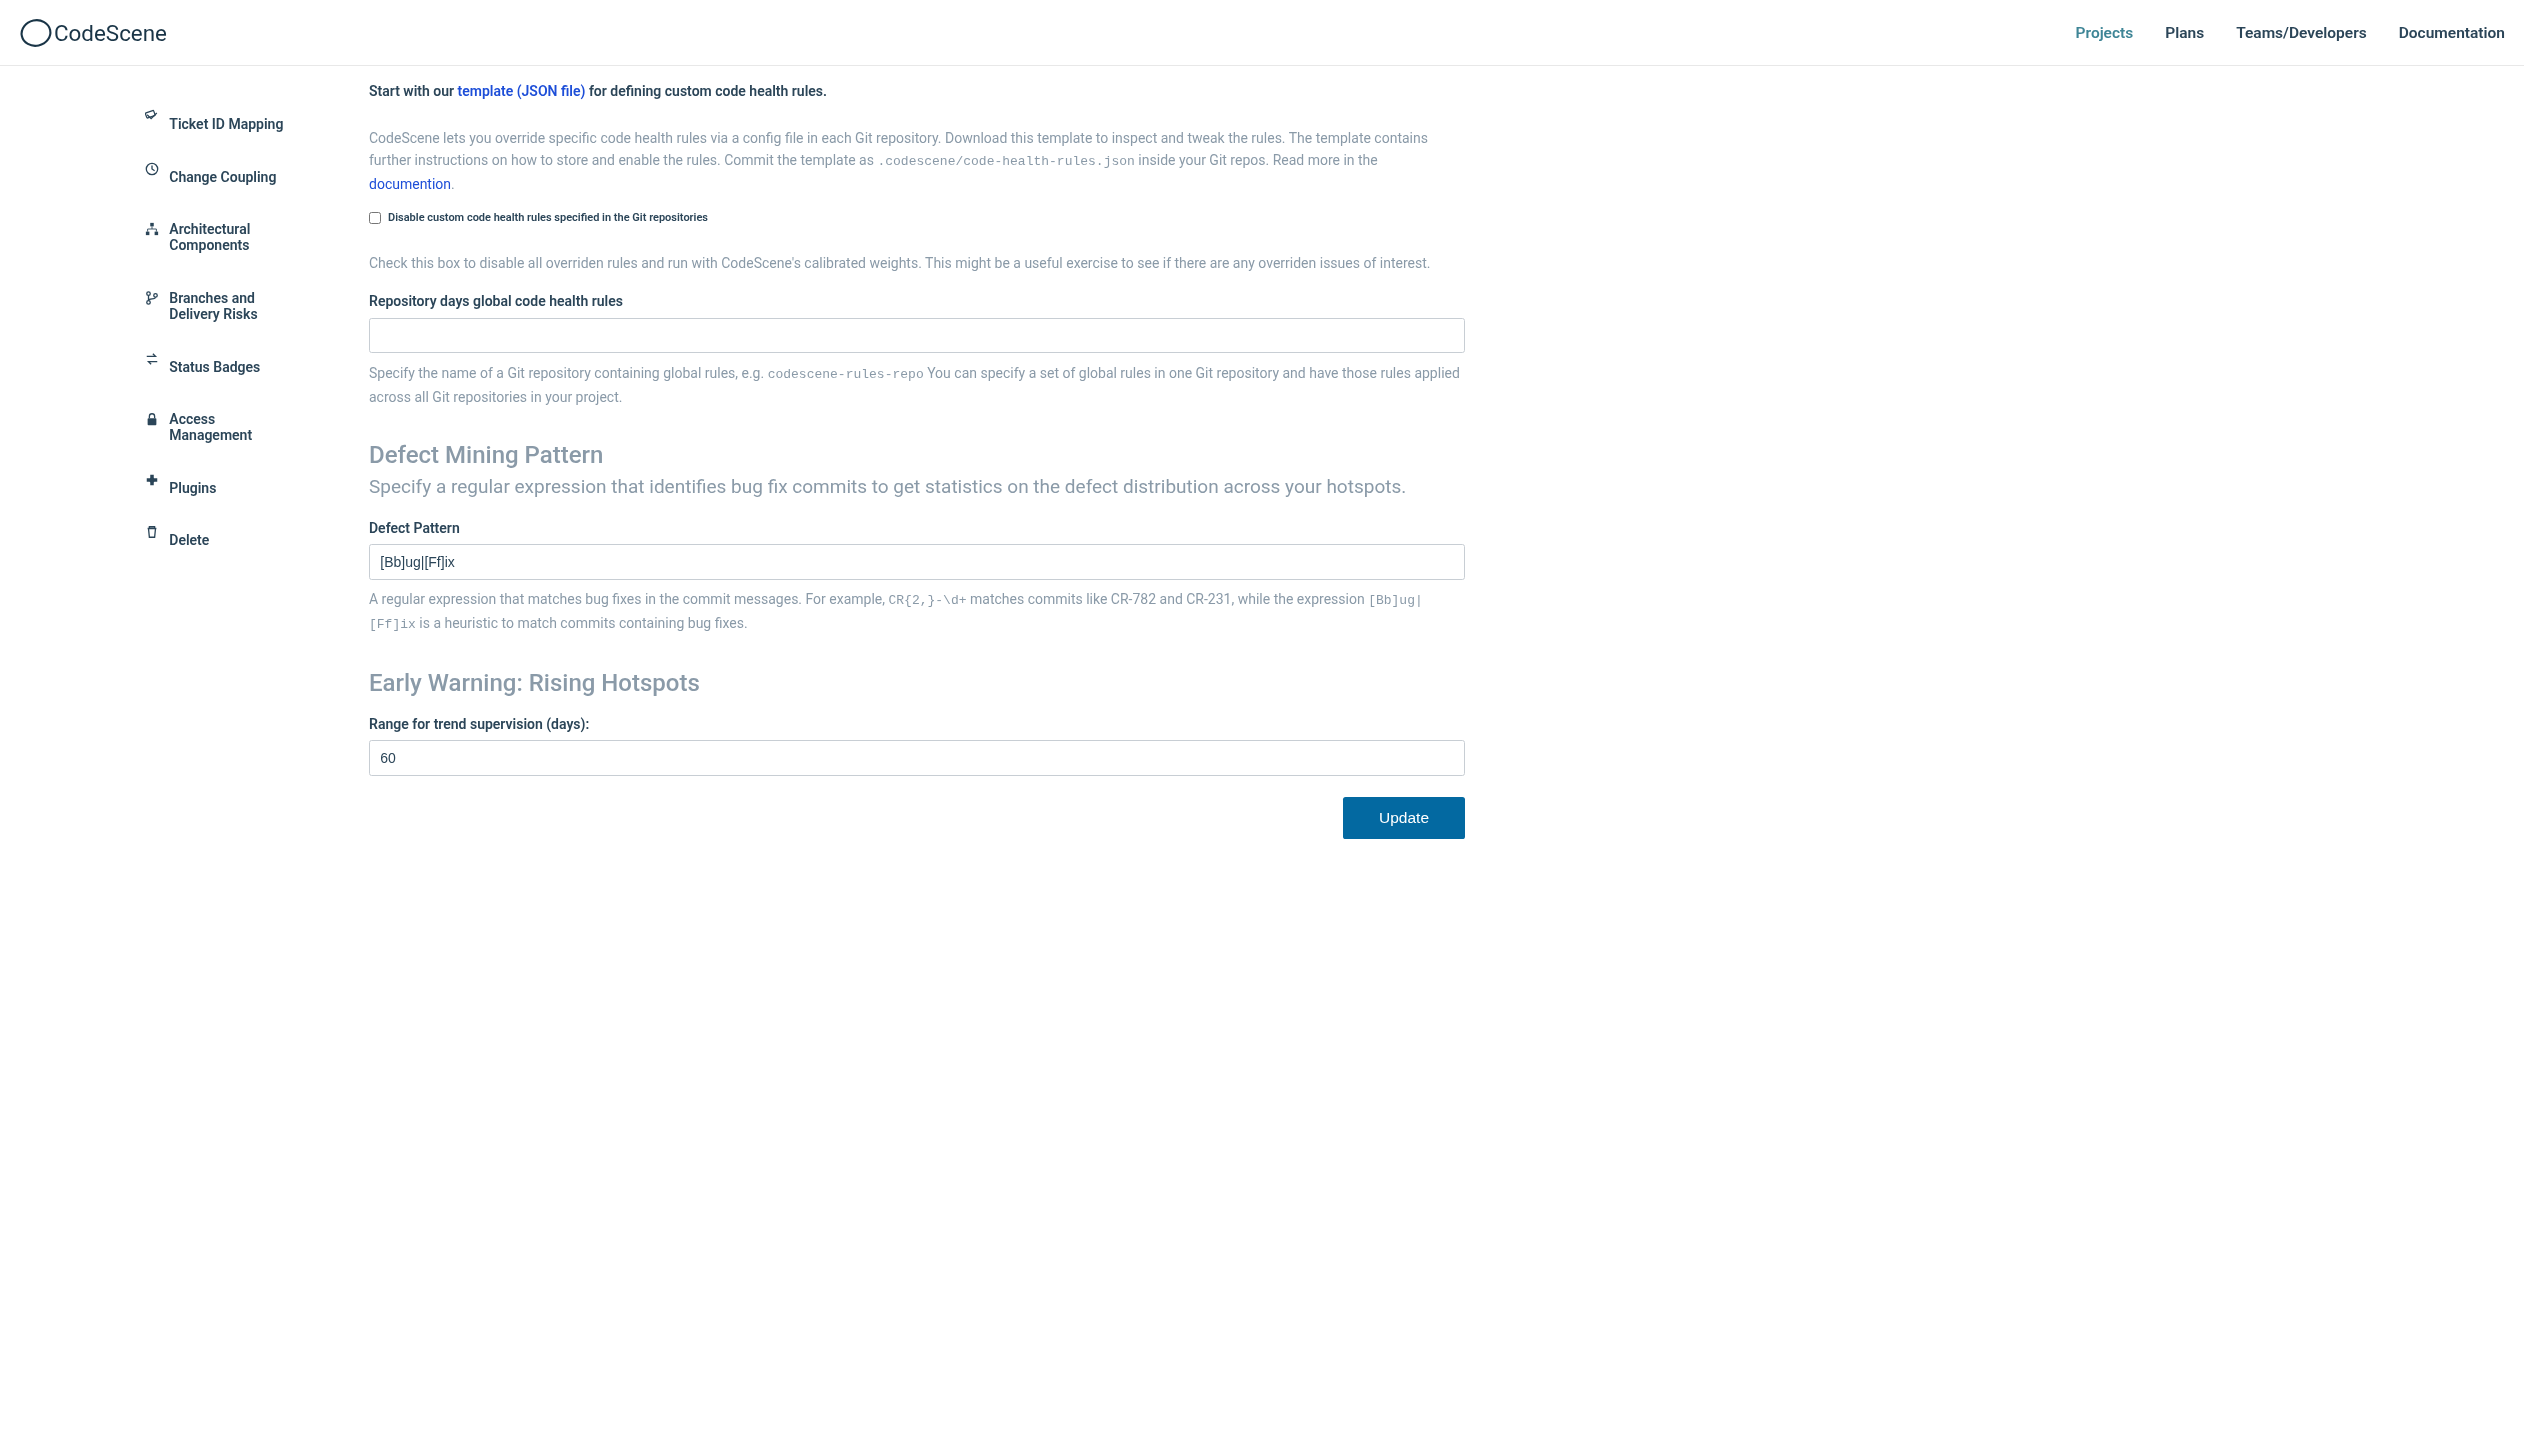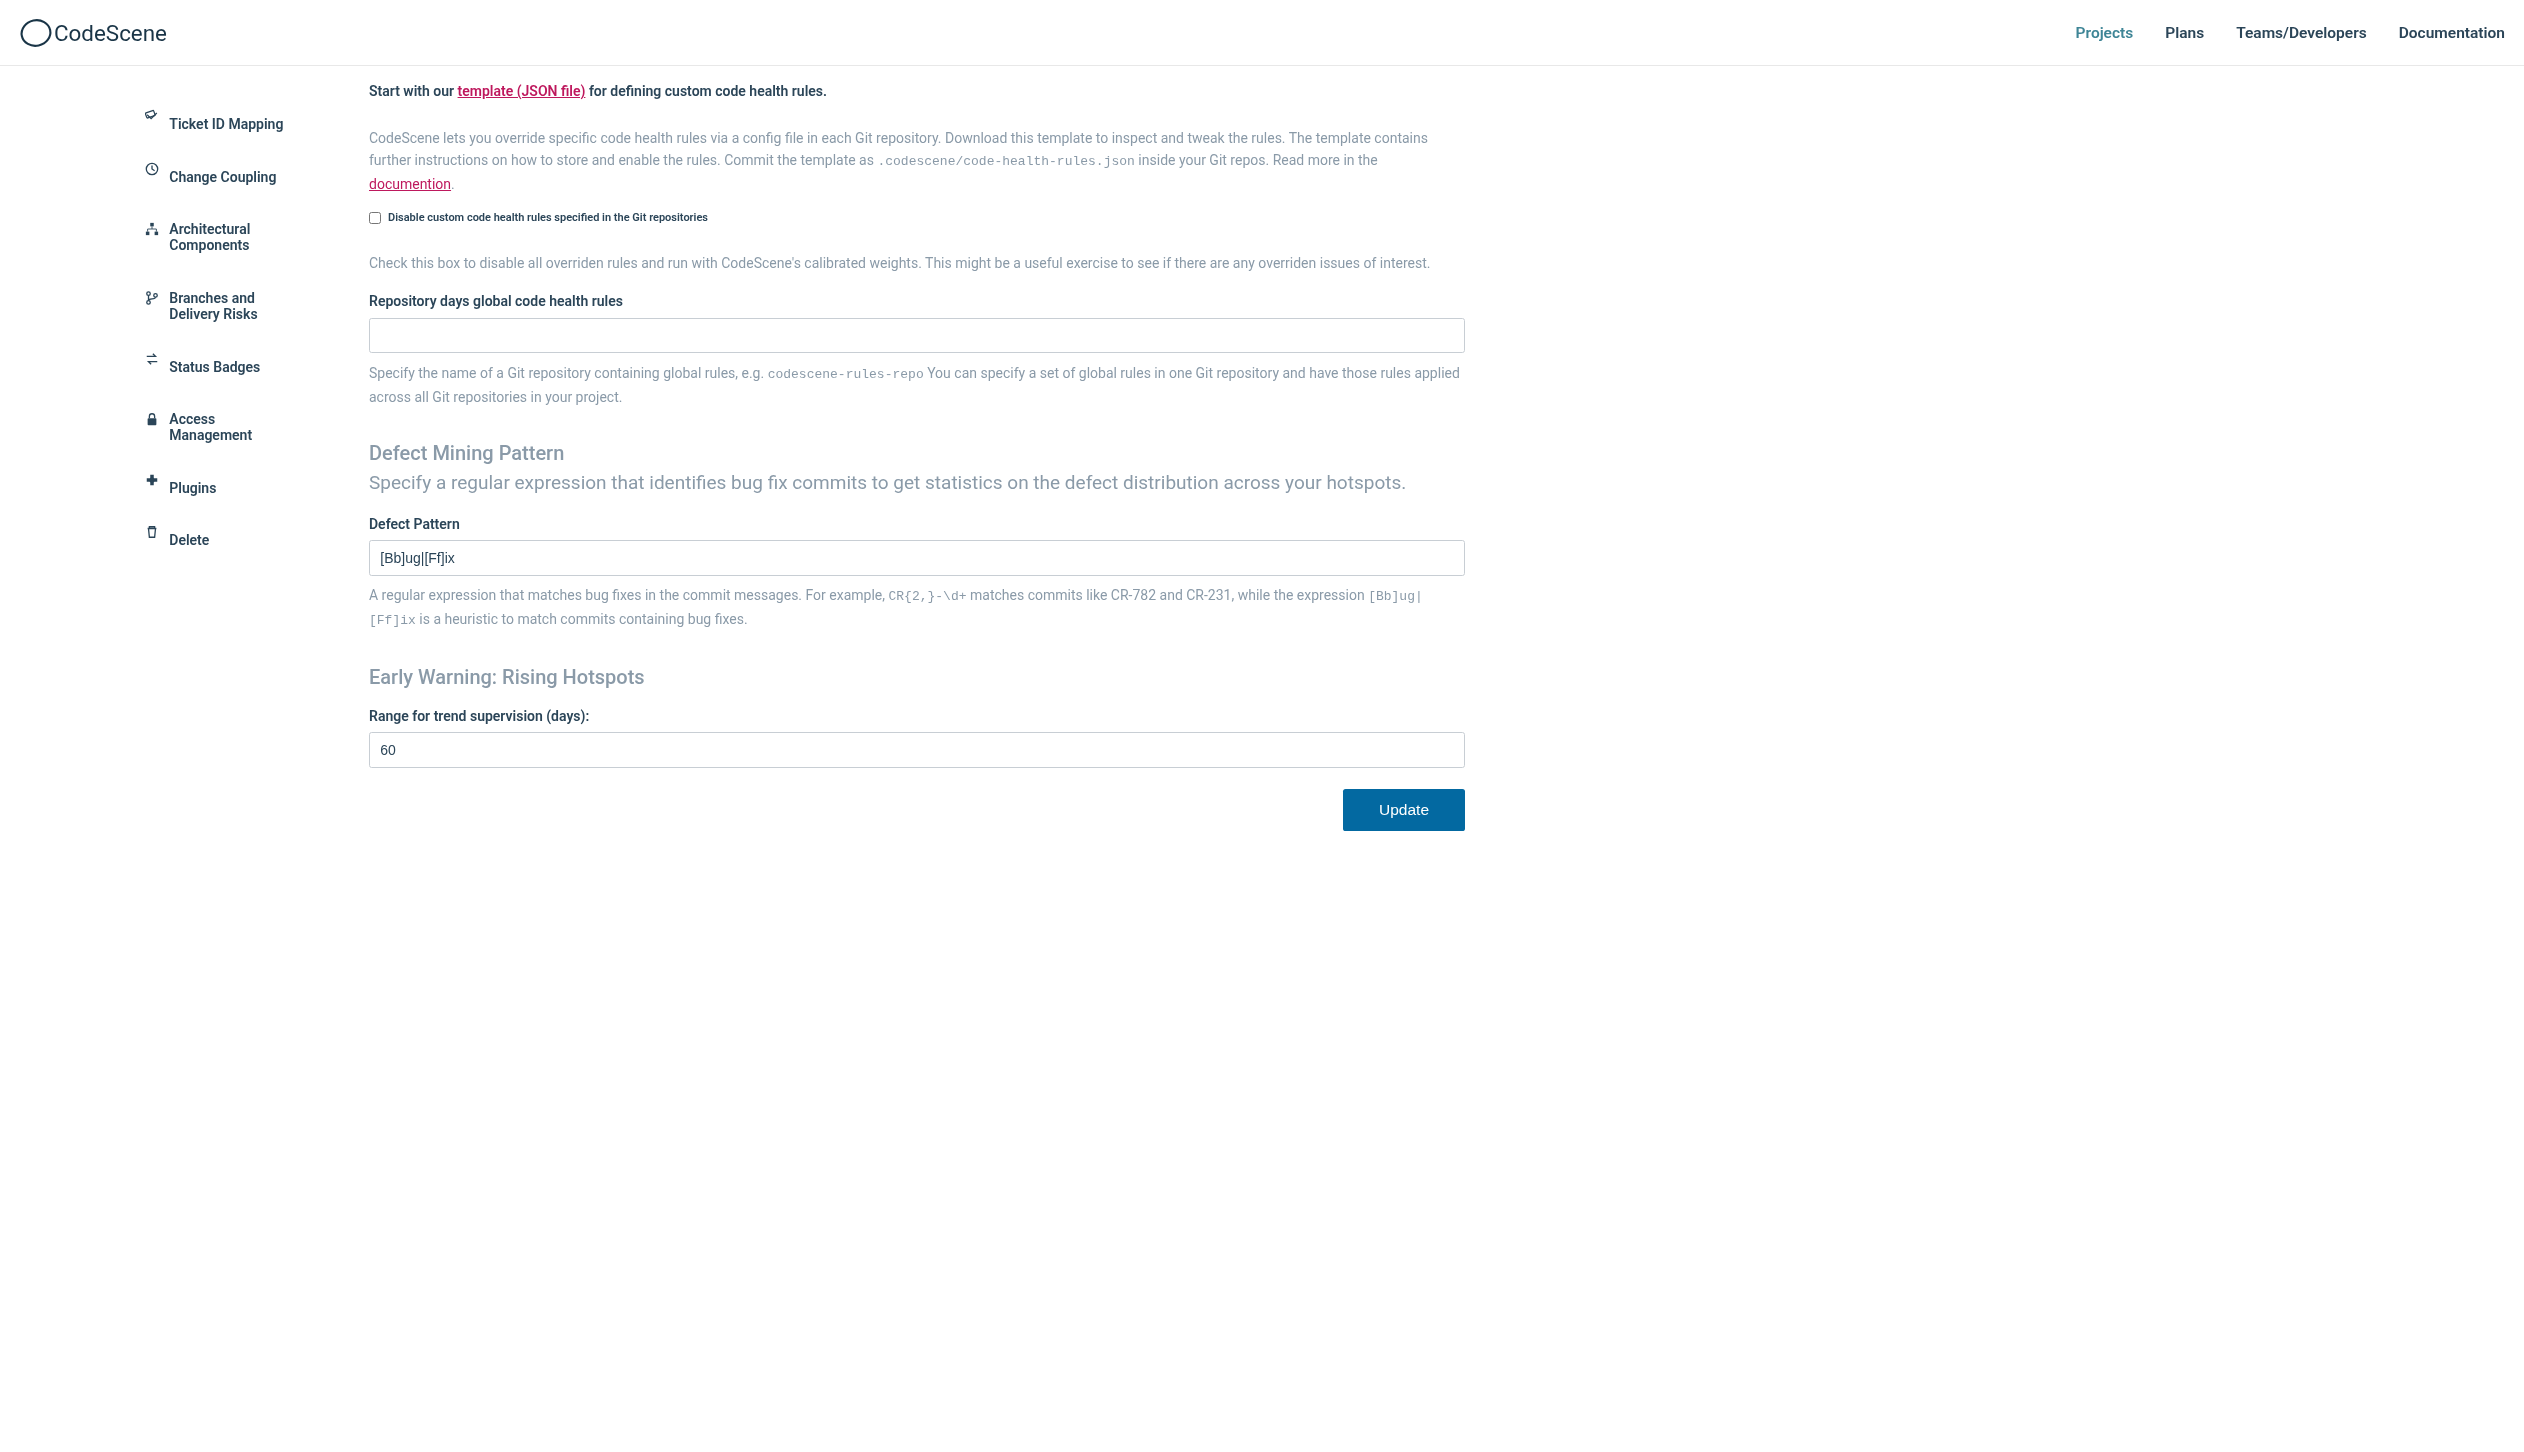--- a/index.html
+++ b/index.html
@@ -90,22 +90,21 @@
       padding: 0 52px 34px 76px;
       max-width: 1224px;
     }
     .intro-text {
       font-size: 14px;
       font-weight: 600;
       color: #2b4558;
       margin-bottom: 7px;
     }
     .link-text {
-      color: #be185d;
-      text-decoration: underline;
+      color: #1d4ed8;
       cursor: pointer;
     }
     .desc-text {
       font-size: 14px;
       color: #8a9aa8;
       line-height: 1.6;
       margin-bottom: 8.6px;
       margin-top: 28px;
     }
     .code-inline {
@@ -145,21 +144,21 @@
       background: #fff;
       color: #2b4558;
     }
     .help-text {
       font-size: 14px;
       color: #8a9aa8;
       line-height: 1.6;
       margin-top: 8.6px;
     }
     .section-heading {
-      font-size: 20px;
+      font-size: 24px;
       font-weight: 500;
       color: #8a9aa8;
       margin-top: 33px;
       margin-bottom: 5.2px;
     }
     .section-sub {
       font-size: 19px;
       color: #8a9aa8;
       line-height: 1.4;
       margin-bottom: 10.3px;

